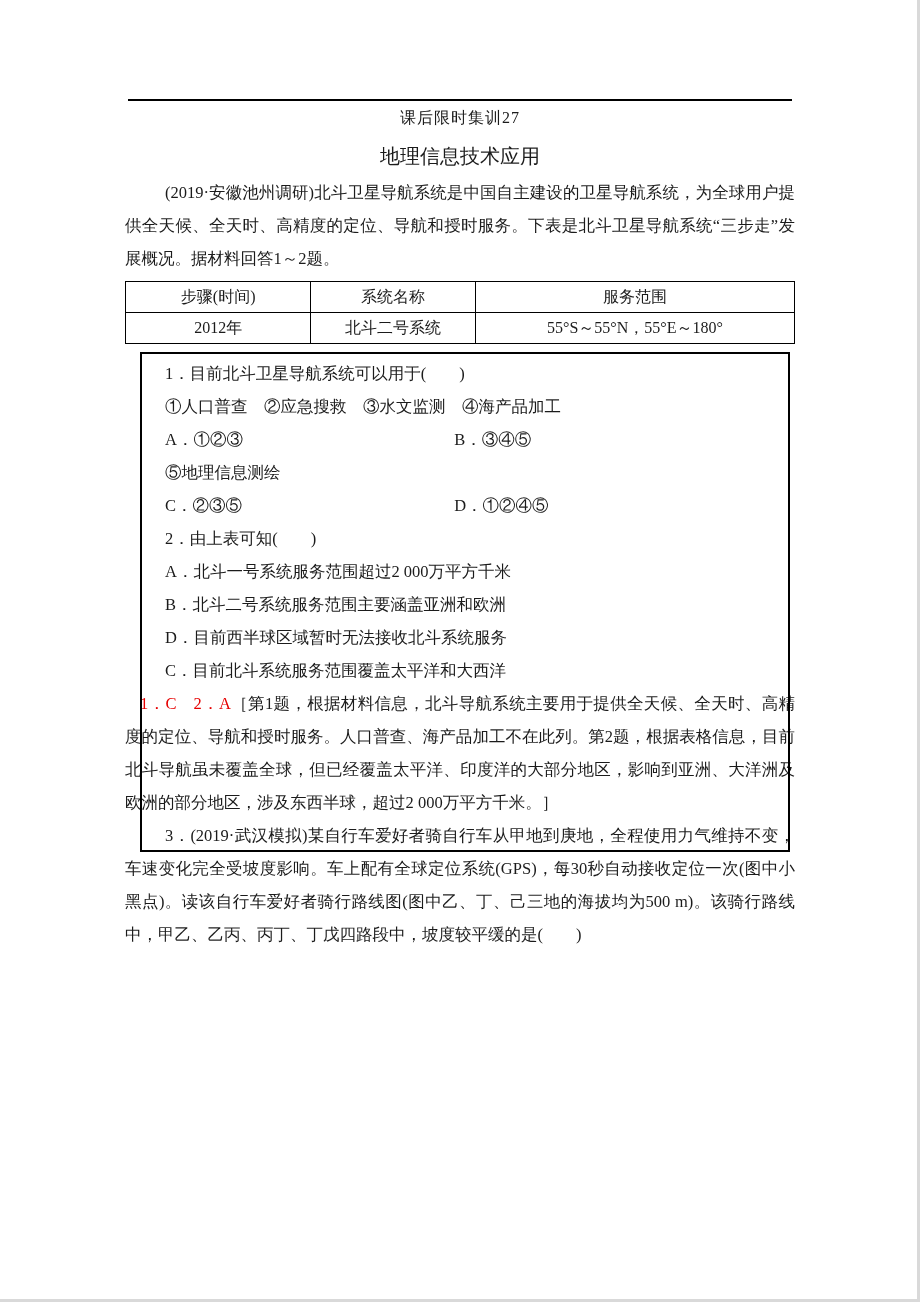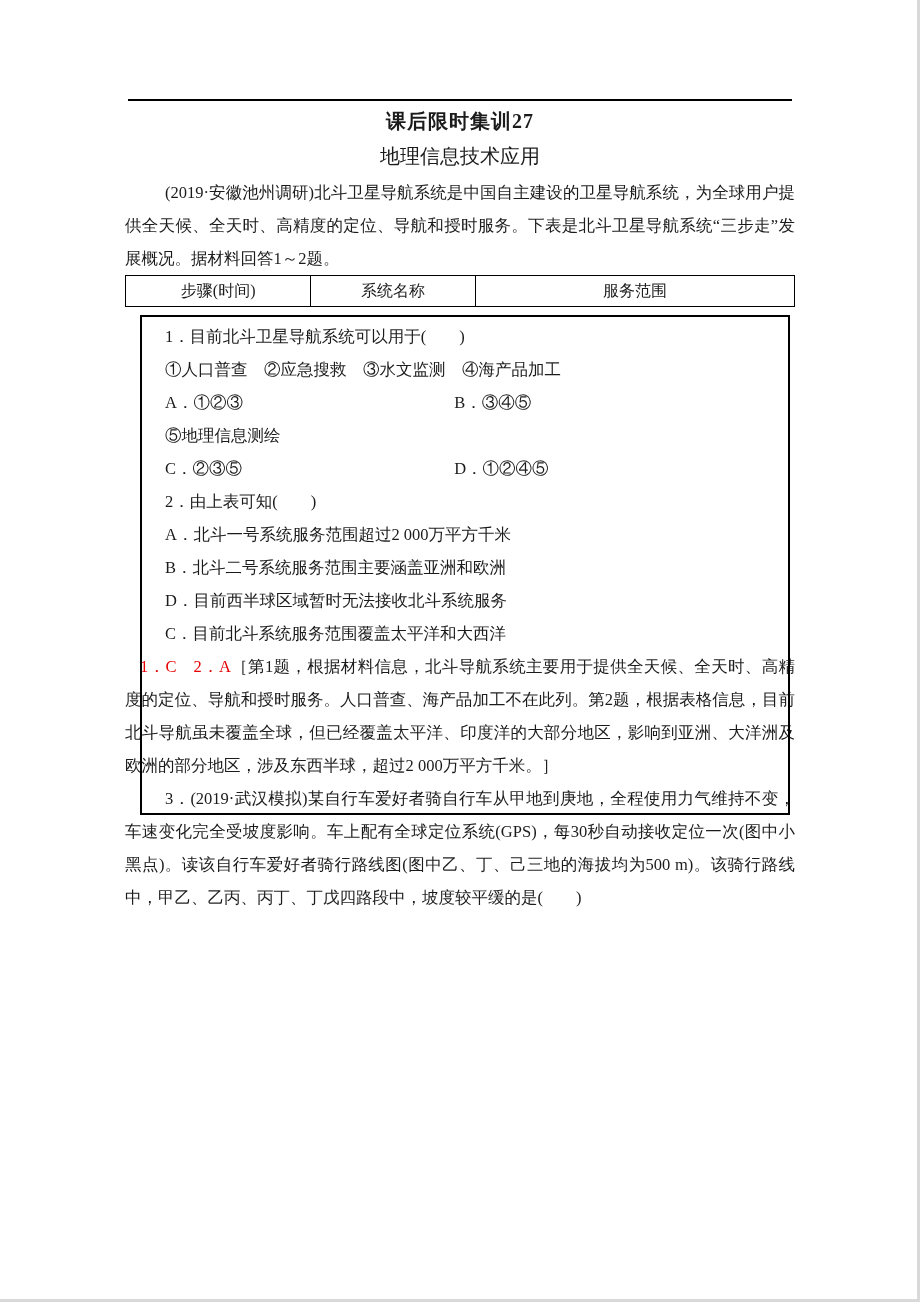--- a/index.html
+++ b/index.html
@@ -19,22 +19,22 @@
     position: absolute;
     left: 128px; top: 99px;
     width: 664px; height: 2px;
     background: #000;
   }
   .title {
     position: absolute;
     top: 108px; left: 0;
     width: 100%;
     text-align: center;
-    font-size: 20px;
-    font-weight: bold;
+    font-size: 16px;
+    font-weight: normal;
     letter-spacing: 1px;
   }
   .subtitle {
     position: absolute;
     top: 143px; left: 0;
     width: 100%;
     text-align: center;
     font-size: 20px;
   }
   .content {
@@ -43,20 +43,21 @@
     width: 670px;
     font-size: 16.5px;
     line-height: 33px;
     text-align: justify;
   }
   .intro { text-indent: 40px; }
   table.beidou {
     width: 100%;
     border-collapse: collapse;
     table-layout: fixed;
+    margin-top: 6px;
     font-size: 16px;
   }
   table.beidou th, table.beidou td {
     border: 1.5px solid #000;
     height: 31px;
     line-height: 20px;
     text-align: center;
     vertical-align: middle;
     font-weight: normal;
     padding: 0 4px;
@@ -102,20 +103,25 @@
           <col class="col-range">
       </colgroup>
       <thead>
         <tr>
           <th>步骤(时间)</th>
           <th>系统名称</th>
           <th>服务范围</th>
         </tr>
       </thead>
       <tbody>
+        <tr>
+          <td>2012年</td>
+          <td>北斗二号系统</td>
+          <td>55°S～55°N，55°E～180°</td>
+        </tr>
       </tbody>
     </table>
 
     <div class="questions">
       <div class="qbox-border"></div>
 
       <div class="q-indent">1．目前北斗卫星导航系统可以用于(　　)</div>
       <div class="q-indent">①人口普查　②应急搜救　③水文监测　④海产品加工</div>
       <div class="q-indent opt-row">
         <span class="opt-a">A．①②③</span>

